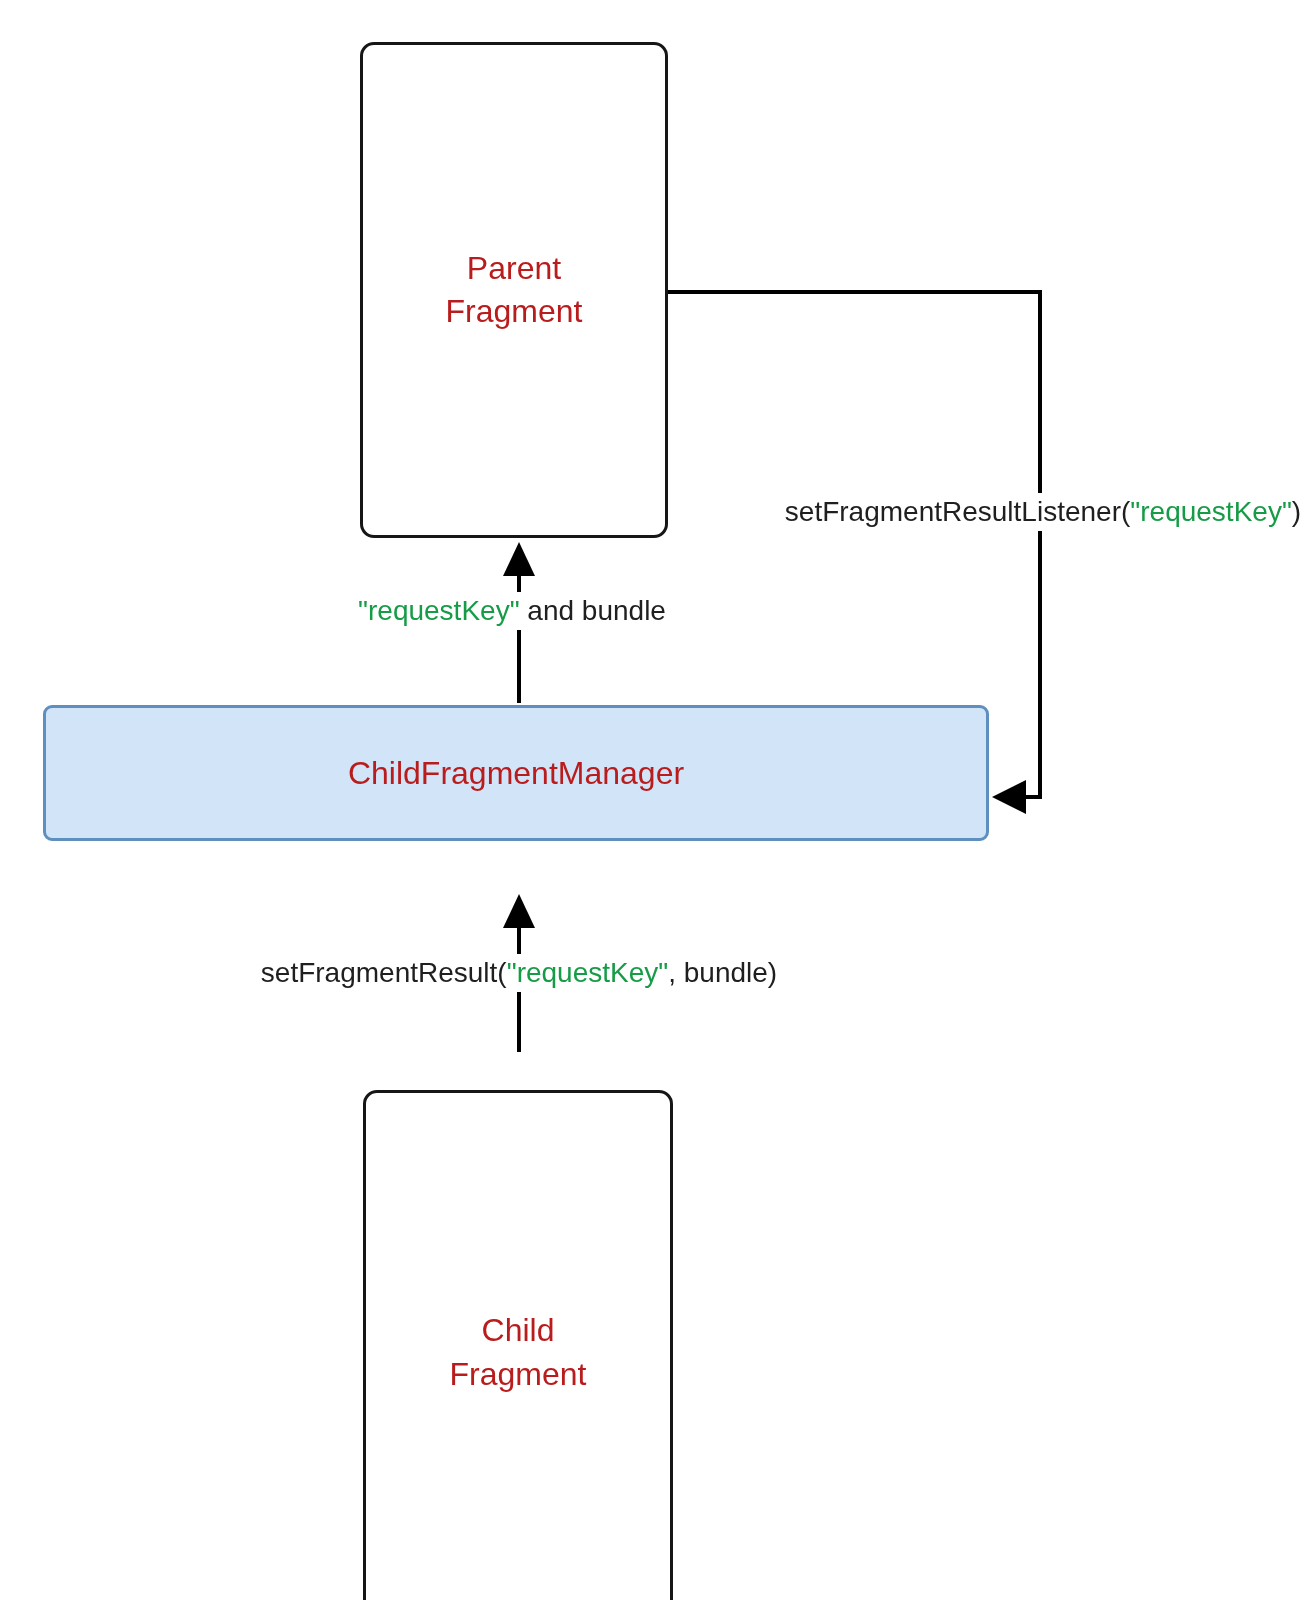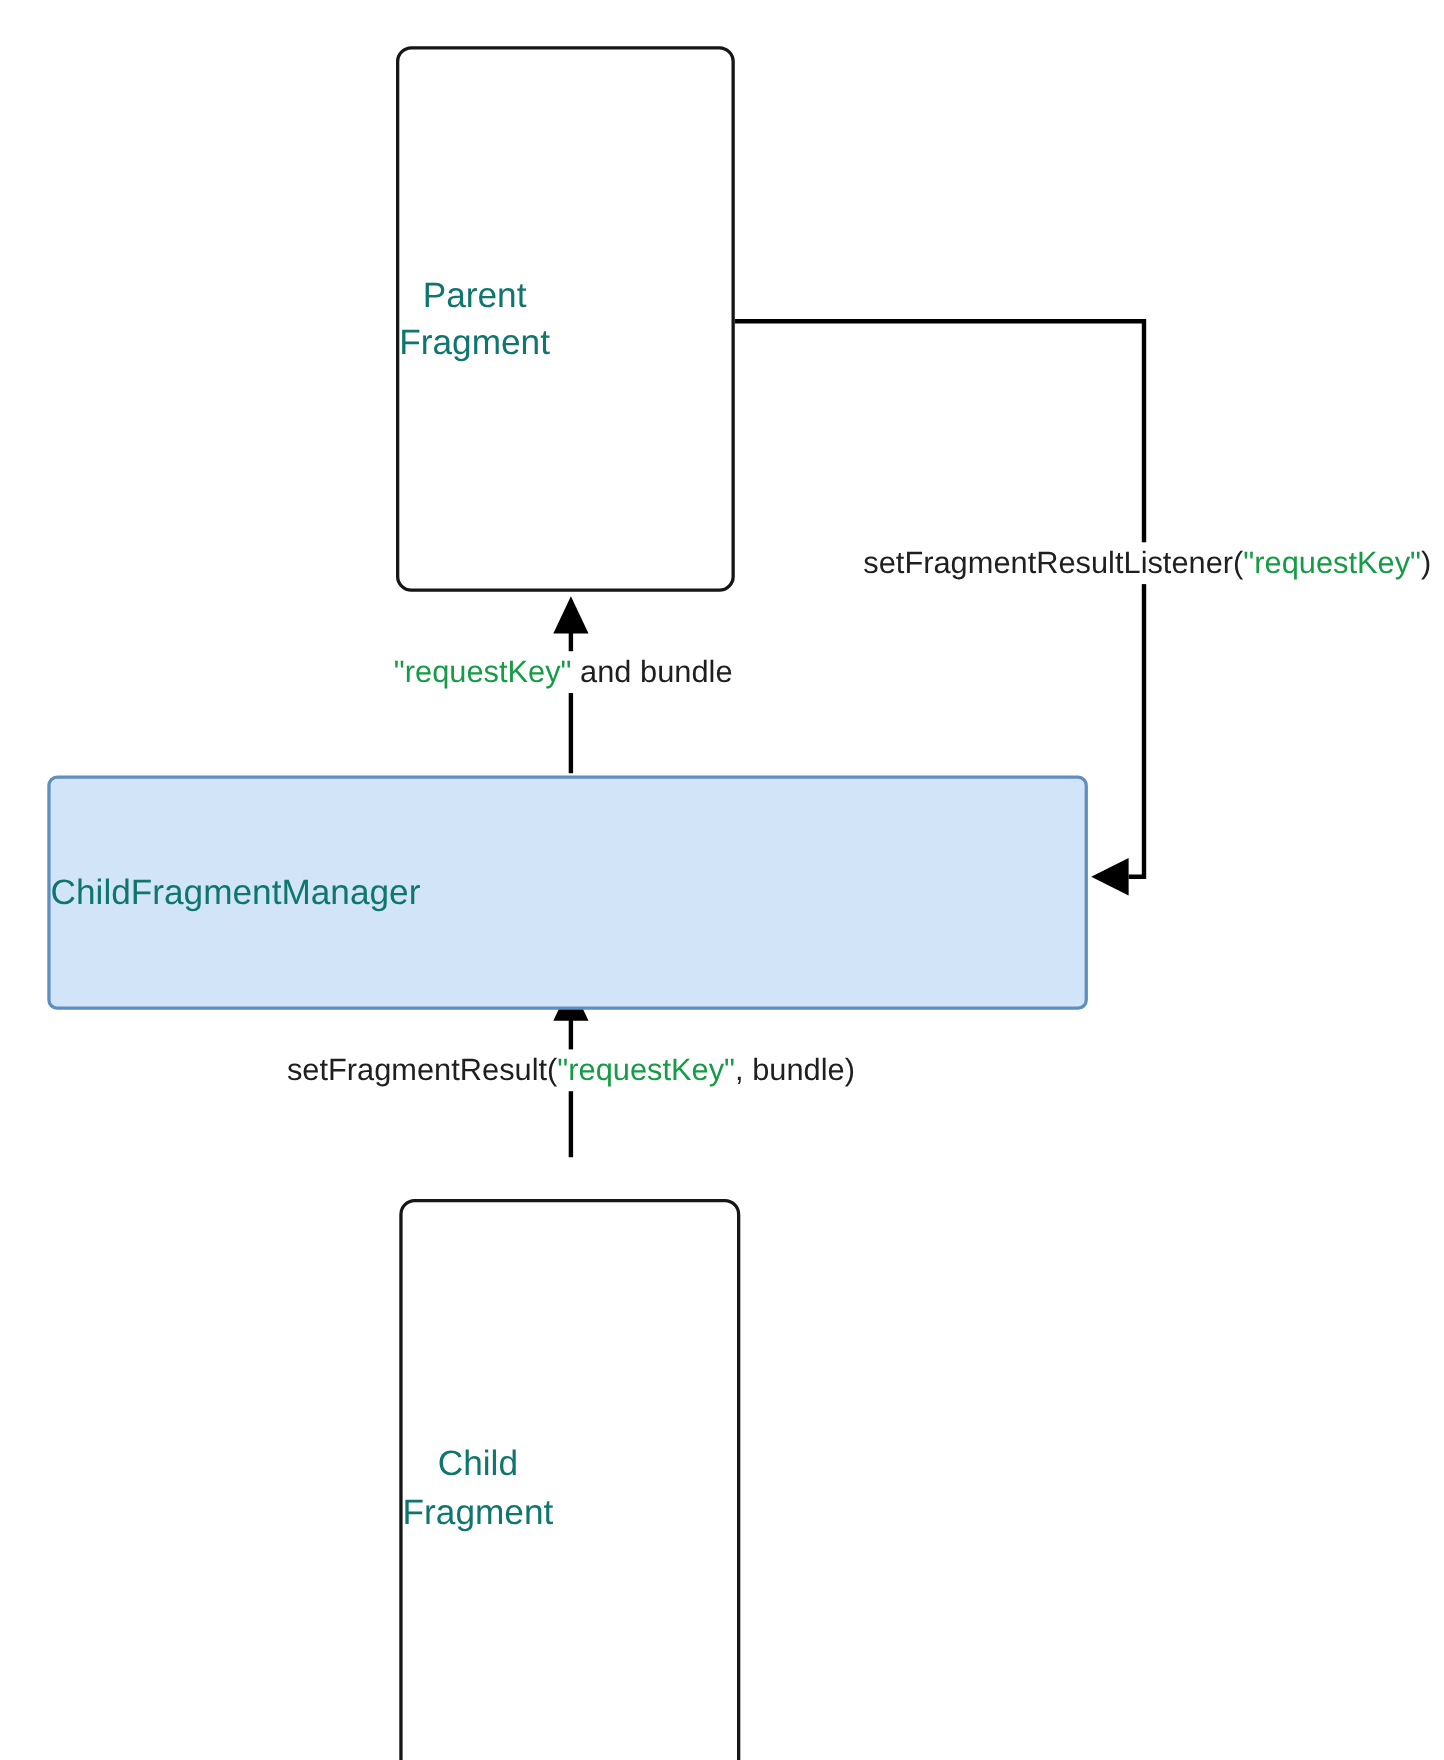--- a/index.html
+++ b/index.html
@@ -20,35 +20,36 @@
     left: 0;
     top: 0;
     width: 1313px;
     height: 1600px;
   }
   .node {
     position: absolute;
     box-sizing: border-box;
     display: flex;
     align-items: center;
+    justify-content: center;
     text-align: center;
-    color: #0f766e;
+    color: #b91c1c;
   }
   .fragment-node {
     background: #ffffff;
     border: 3px solid #161616;
     border-radius: 14px;
     font-size: 32px;
     line-height: 1.35;
     white-space: pre-line;
   }
   .node-parent { left: 360px; top: 42px;   width: 308px; height: 496px; }
   .node-child  { left: 363px; top: 1052px; width: 310px; height: 525px; margin-top: 38px; }
   .node-manager {
-    left: 43px; top: 705px; width: 946px; height: 213px;
+    left: 43px; top: 705px; width: 946px; height: 136px;
     background: var(--manager-fill, #D2E5F8);
     border: 3px solid var(--manager-border, #5E8FBF);
     border-radius: 9px;
     font-size: 32px;
   }
   .edge-label {
     position: absolute;
     transform: translate(-50%, -50%);
     background: #ffffff;
     padding: 3px 6px;

